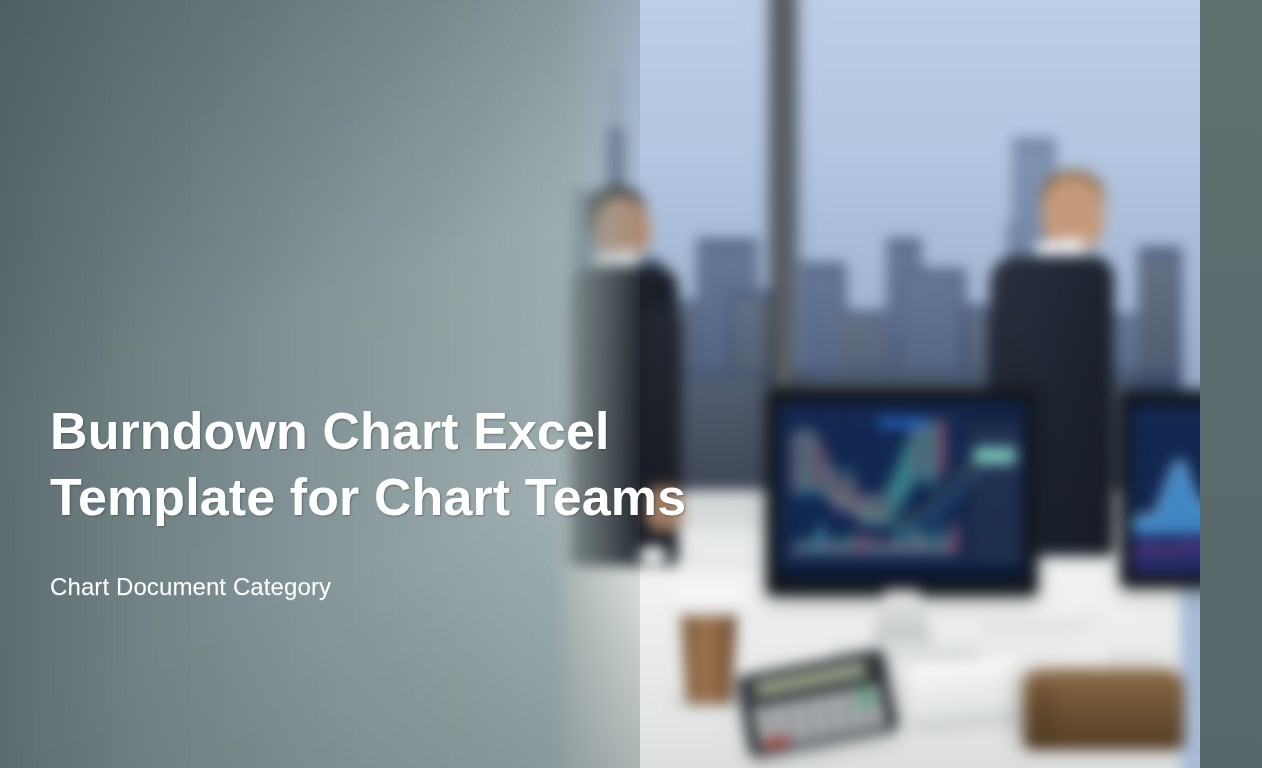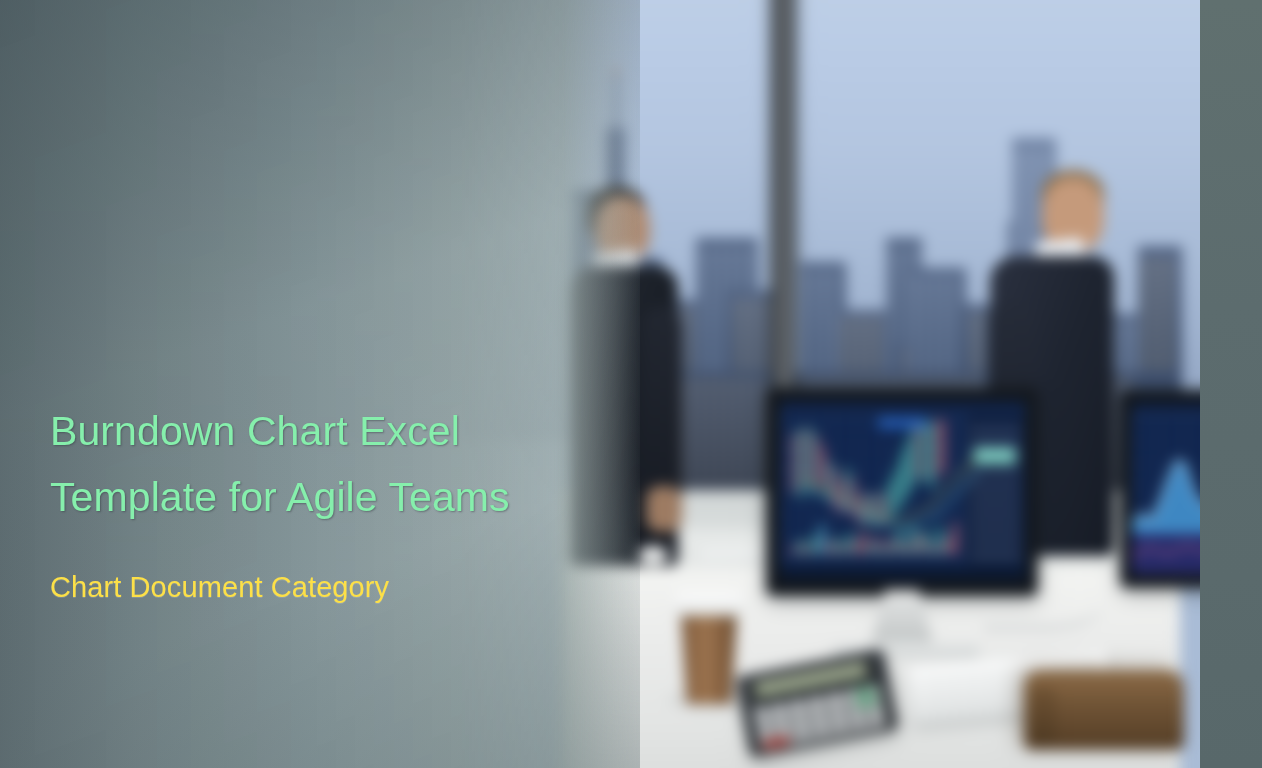--- a/index.html
+++ b/index.html
@@ -298,34 +298,34 @@
     background:linear-gradient(180deg,#60706f 0%,#5c6c6e 40%,#5a6a6c 75%,#58686a 100%);
   }
 
   
   .text-block {
     position:absolute;
     left:50px; top:398px;
     width:560px;
   }
   .title {
-    font-size:41px;
+    font-size:52px;
     line-height:66px;
-    font-weight:400;
-    color:#86efac;
+    font-weight:700;
+    color:#ffffff;
     letter-spacing:.1px;
     text-shadow:1px 1px 2px rgba(40,48,52,.42);
     white-space:nowrap;
   }
   .subtitle {
     margin-top:42px;
-    font-size:29px;
+    font-size:24px;
     line-height:30px;
     font-weight:400;
-    color:#fde047;
+    color:#ffffff;
     letter-spacing:.1px;
     text-shadow:0 1px 0 rgba(225,232,230,.18);
   }
   .meta {
     margin-top:14px;
     font-size:19px;
     line-height:26px;
     font-weight:400;
     color:#2b2e2f;
     letter-spacing:.1px;
@@ -503,17 +503,17 @@
     </div>
   </div>
 
   <div class="overlay"></div>
   <div class="overlay-tone"></div>
 
   <div class="right-band"></div>
 
   <div class="text-block">
     <div class="title">Burndown Chart Excel</div>
-    <div class="title">Template for Agile Teams</div>
+    <div class="title">Template for Chart Teams</div>
     <div class="subtitle">Chart Document Category</div>
   </div>
 
 </div>
 
 </body></html>

